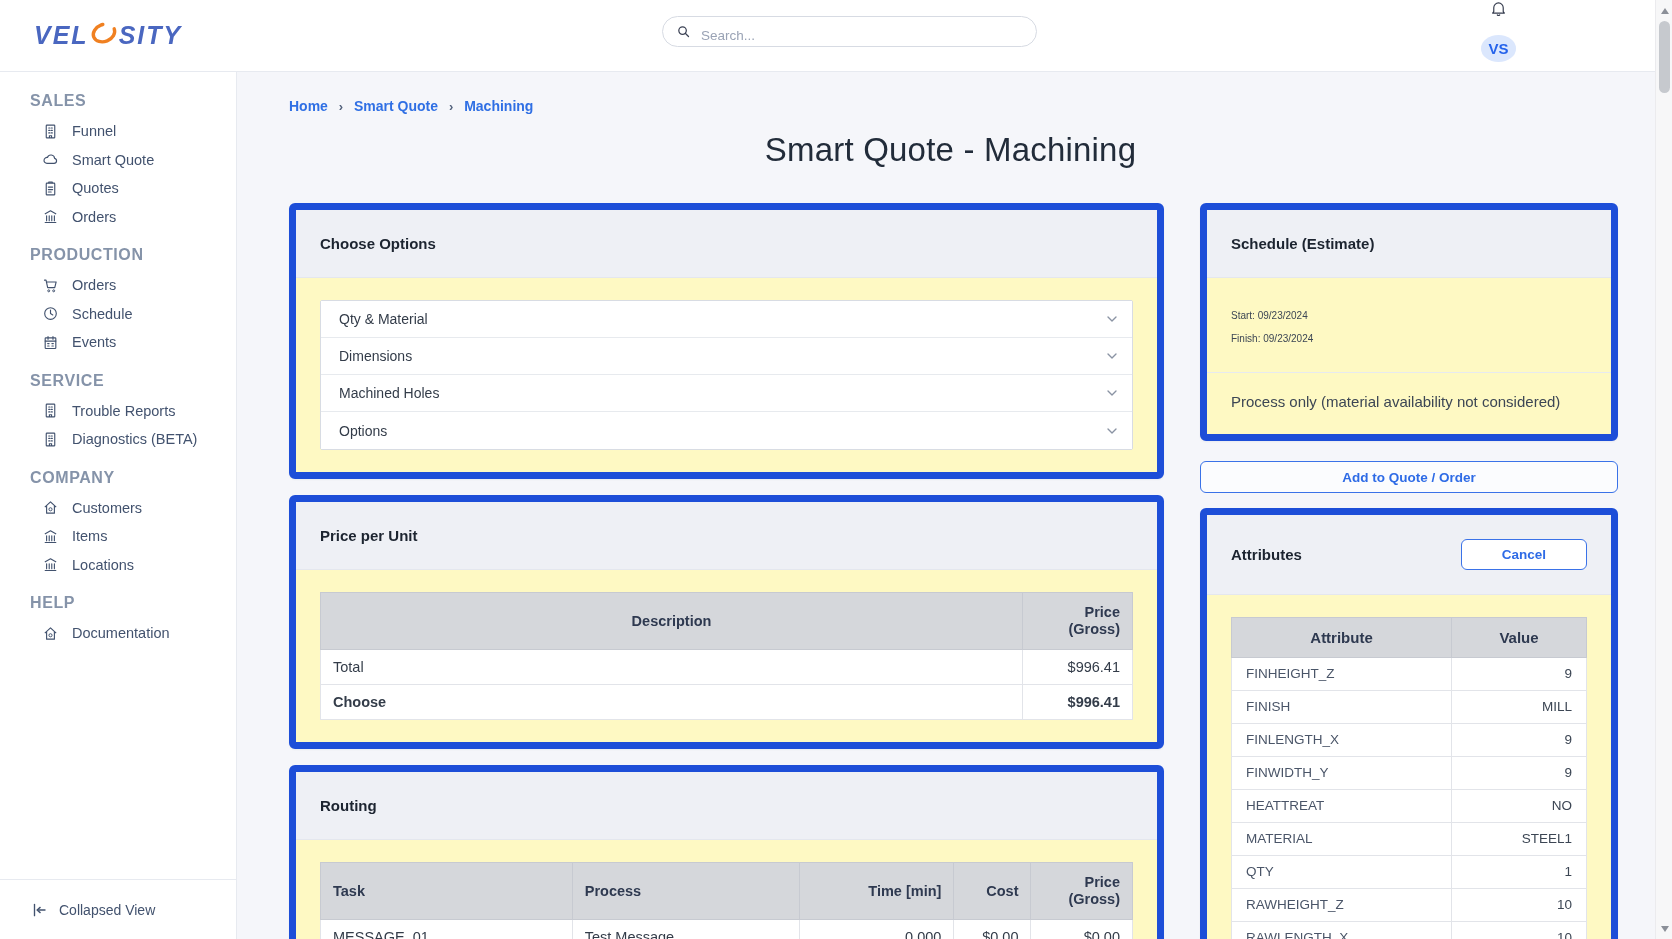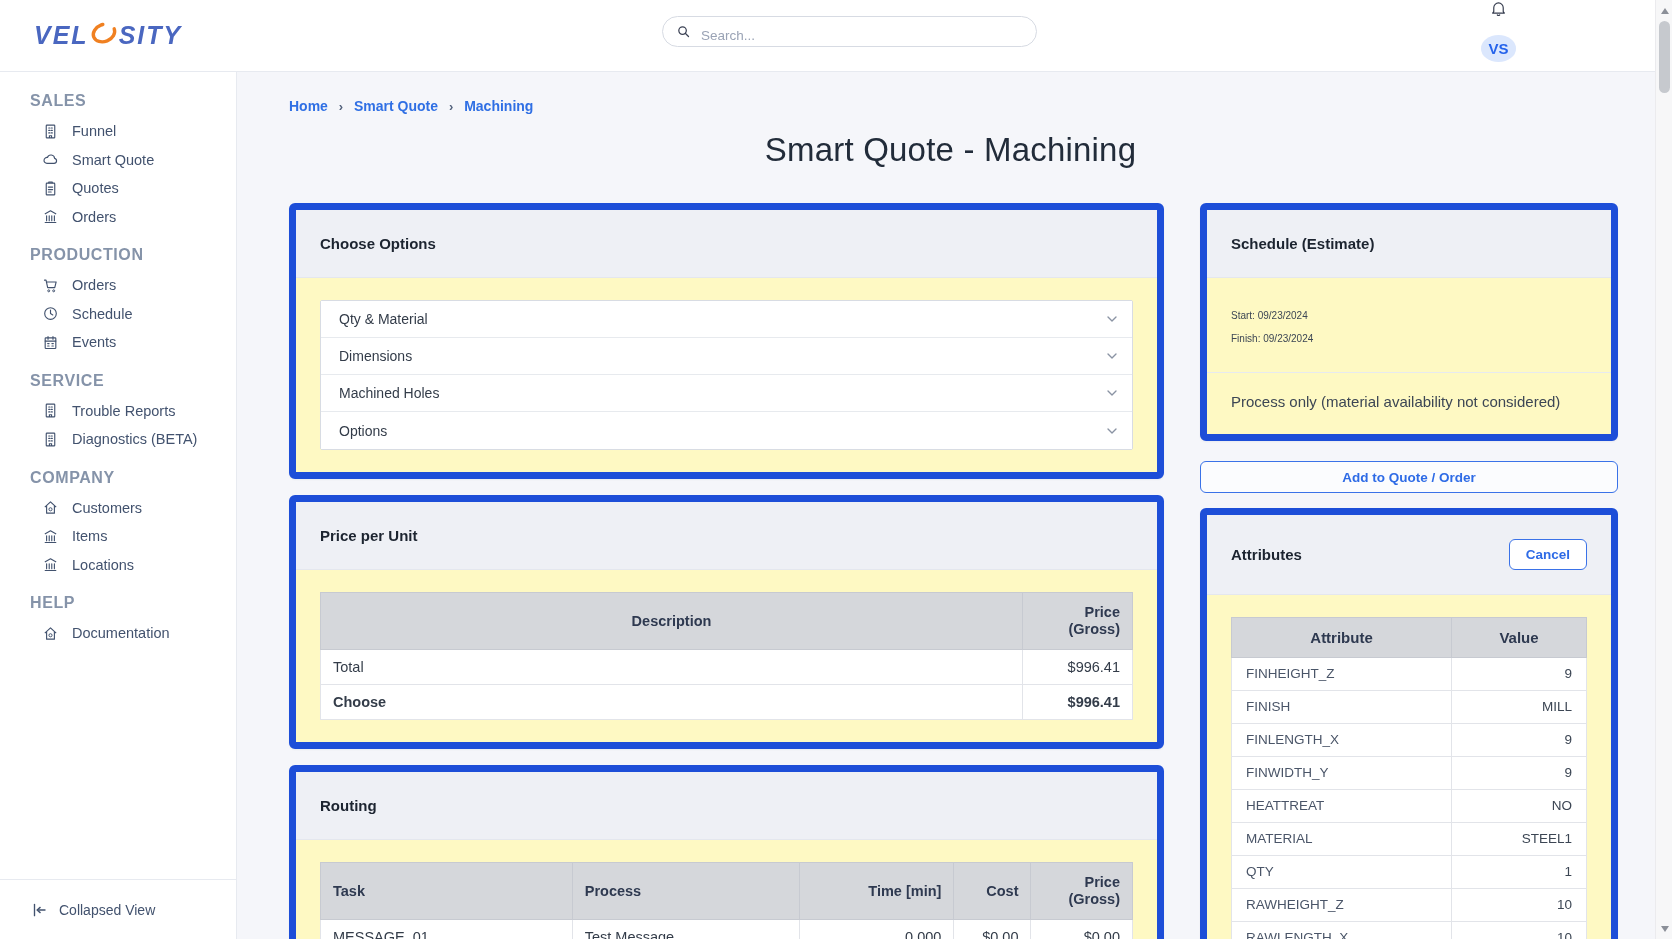--- a/index.html
+++ b/index.html
@@ -116,21 +116,21 @@
   .sched-block{ padding:26px 24px 22px 24px; font-size:10px; color:#3c4654; line-height:23px; }
   .sched-note{ padding:20px 24px 24px 24px; font-size:15px; color:#3c4654; border-top:1px solid #e7eaef; }
   .btn-outline{
     border:1px solid #3a72e8; color:#2e6be6; background:transparent;
     border-radius:6px; font-size:13.5px; font-weight:bold; cursor:pointer;
     font-family:"Liberation Sans", sans-serif;
   }
   .add-btn{ display:block; width:100%; height:32px; margin-top:20px; background:#fbfcfe; }
   .attr-card{ margin-top:15px; }
   .attr-card .card-header{ height:80px; }
-  .cancel-btn{ padding:7px 16px; background:#fff;text-align:right; }
+  .cancel-btn{ padding:7px 40px; background:#fff;text-align:right; }
   .attr-table th{ font-size:15px; }
   .attr-table td{ font-size:13.5px; color:#4a5568; padding:7px 14px; }
   .attr-table .num{ color:#3c4654; }
 
   
   .scrollbar{
     position:fixed; top:0; right:0; width:17px; height:939px;
     background:#f7f7f8; border-left:1px solid #ebebee; z-index:100;
   }
   .sb-arrow{ position:absolute; left:0; width:17px; height:17px; display:flex; align-items:center; justify-content:center; cursor:pointer; }

